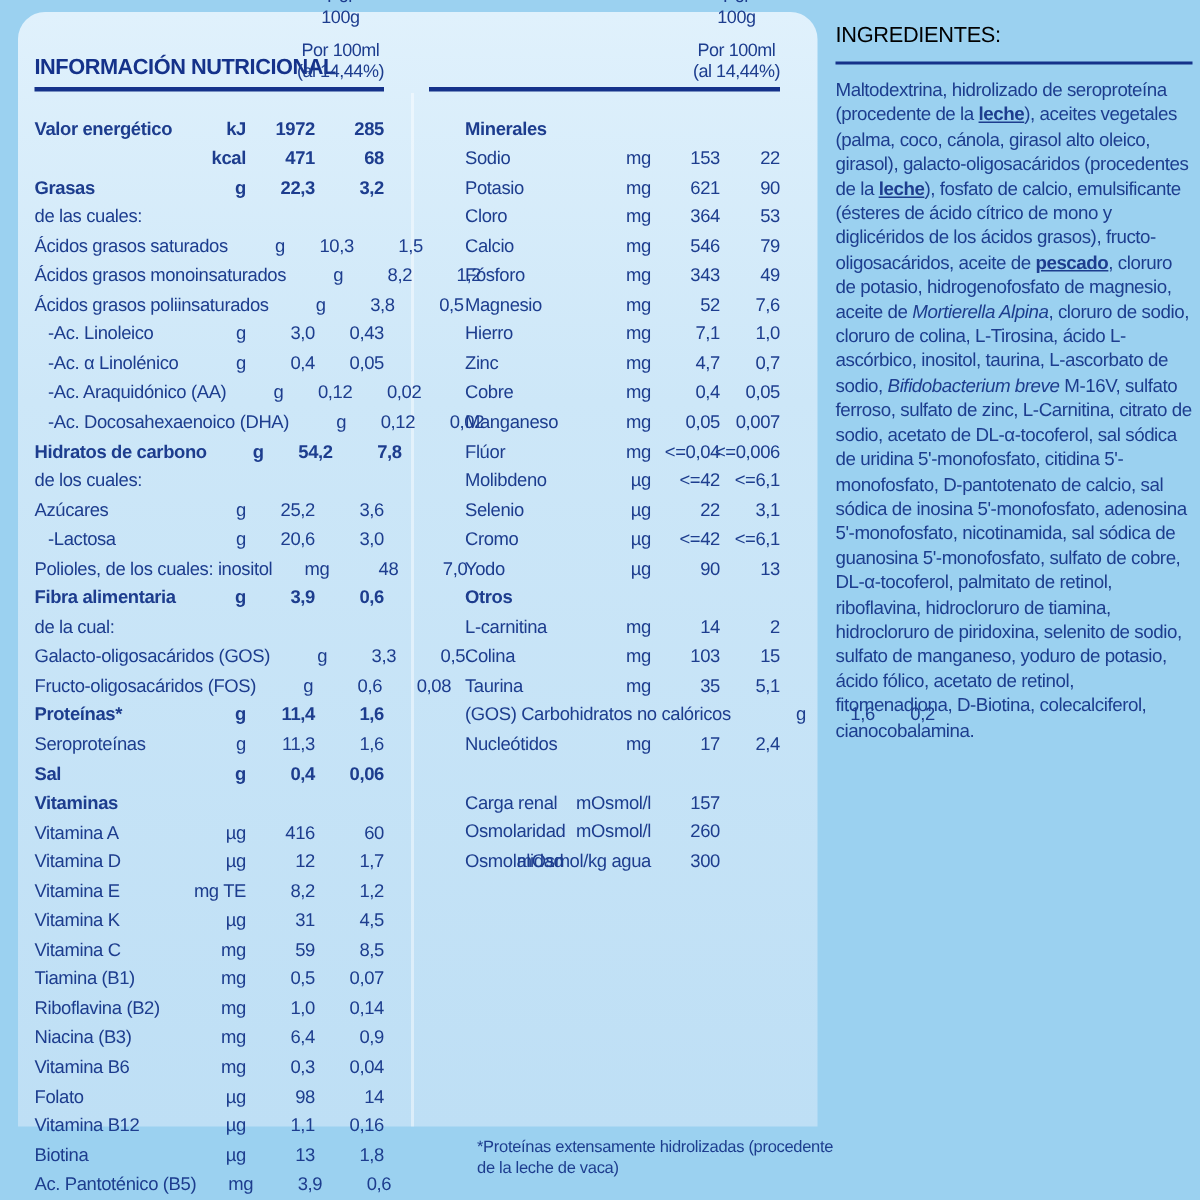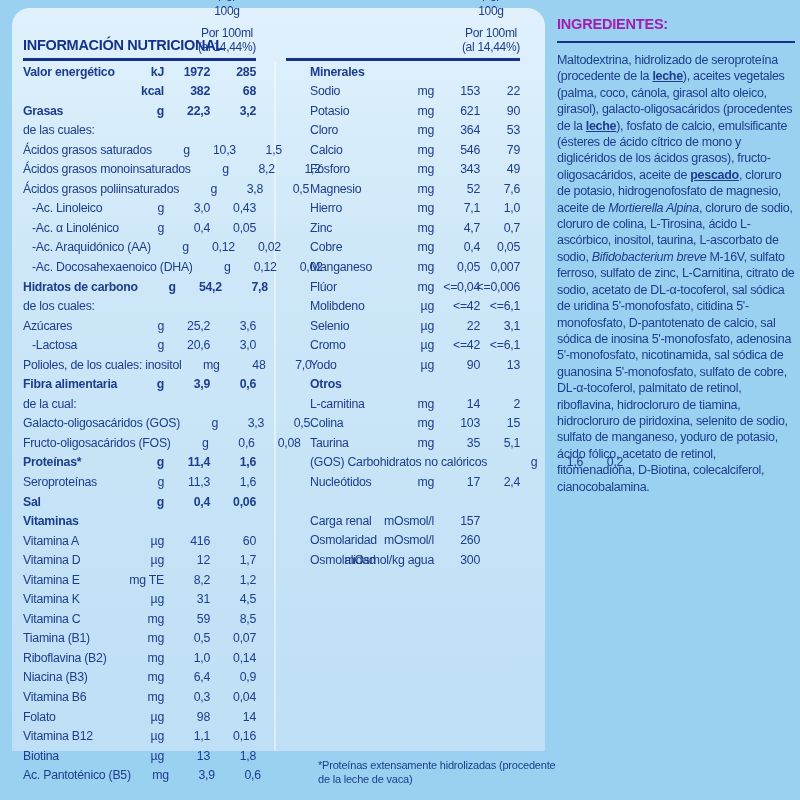--- a/index.html
+++ b/index.html
@@ -11,34 +11,34 @@
   .v-divider{position:absolute;left:262px;top:54px;bottom:0;width:2px;background:rgba(255,255,255,.45);}
   .col{position:absolute;top:10px;}
   .col1{left:11px;width:233px;}
   .col2{left:274px;width:234px;}
   .col-head{position:relative;height:37px;}
   .title{position:absolute;left:0;bottom:2px;font-weight:700;font-size:14.5px;
          letter-spacing:-.3px;color:#15328a;white-space:nowrap;}
   .phead{position:absolute;right:0;bottom:1px;display:flex;gap:9px;text-align:center;
          font-size:12px;line-height:13.5px;letter-spacing:-.3px;flex-direction:column;}
   .rule{height:2.5px;background:#15328a;margin-top:3px;}
-  .rows{margin-top:2px;}
+  .rows{margin-top:16px;}
   .row{display:grid;height:19.55px;line-height:19.55px;font-size:12.3px;
        letter-spacing:-.25px;white-space:nowrap;align-items:baseline;}
   .col1 .row{grid-template-columns:1fr 38px 46px 46px;}
   .col2 .row{grid-template-columns:1fr 50px 46px 40px;padding-left:24px;}
   .row .u,.row .v1,.row .v2{justify-self:end;}
   .row.b{font-weight:700;}
   .row.s{font-weight:700;}
   .row.i .lbl{padding-left:9px;}
   .osmo{margin-top:19px;}
   .footnote{position:absolute;left:274px;top:751px;width:252px;font-size:11px;
             line-height:13.5px;letter-spacing:-.2px;white-space:pre-line;margin-left:32px;}
   .ingredients{position:absolute;left:557px;top:16px;width:238px;}
-  .ing-title{font-weight:700;font-size:14.5px;letter-spacing:-.2px;color:#a21caf;}
+  .ing-title{font-weight:400;font-size:14.5px;letter-spacing:-.2px;color:#000000;}
   .ing-rule{height:2px;background:#15328a;margin:9px 0 9px 0;}
   .ing-text{font-size:12.5px;line-height:16.4px;letter-spacing:-.3px;}
   .ing-text .b{font-weight:700;text-decoration:underline;}
   .ing-text .i{font-style:italic;}
 </style>
 </head>
 <body>
 
 <div class="stage">
 
@@ -63,21 +63,21 @@
       <div class="rows" id="col1-rows">
           <div class="row b">
             <span class="lbl">Valor energético</span>
             <span class="u">kJ</span>
             <span class="v1">1972</span>
             <span class="v2">285</span>
           </div>
           <div class="row b">
             <span class="lbl"></span>
             <span class="u">kcal</span>
-            <span class="v1">382</span>
+            <span class="v1">471</span>
             <span class="v2">68</span>
           </div>
           <div class="row b">
             <span class="lbl">Grasas</span>
             <span class="u">g</span>
             <span class="v1">22,3</span>
             <span class="v2">3,2</span>
           </div>
           <div class="row h">
             <span class="lbl">de las cuales:</span>

